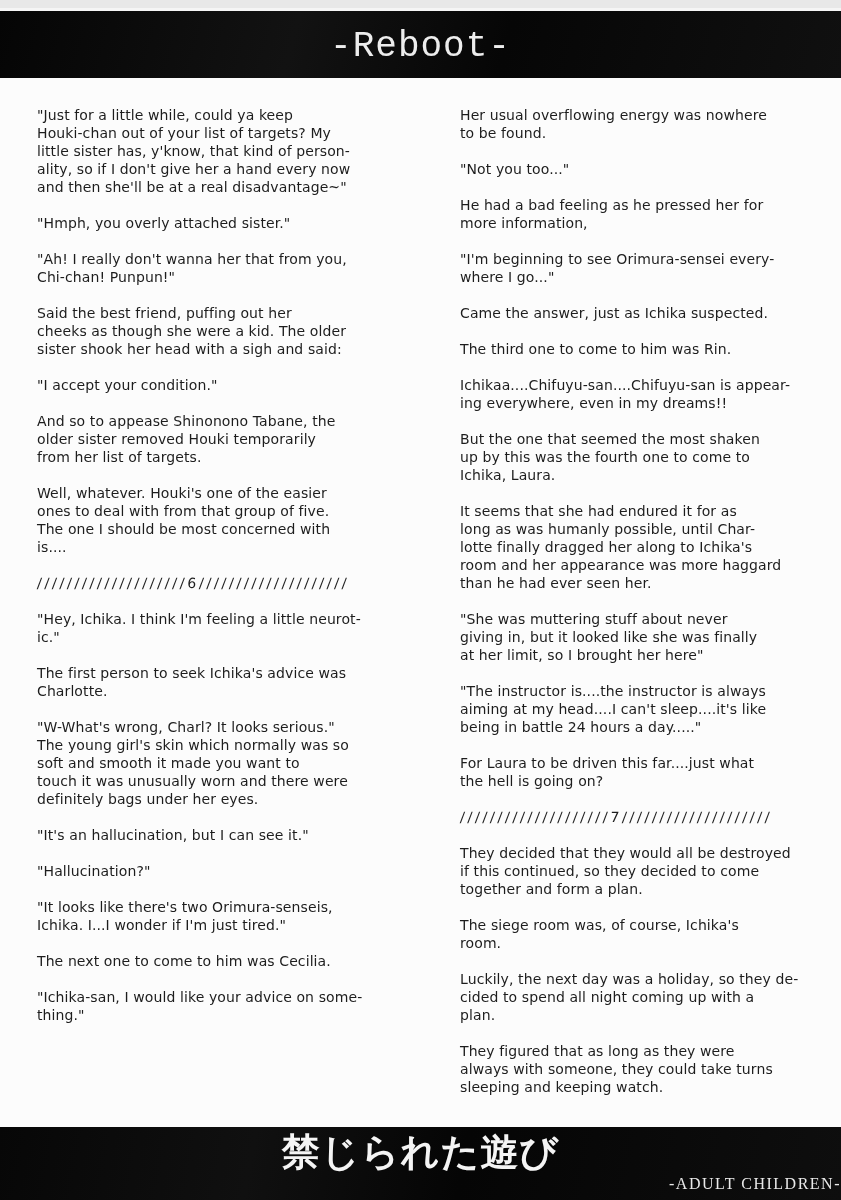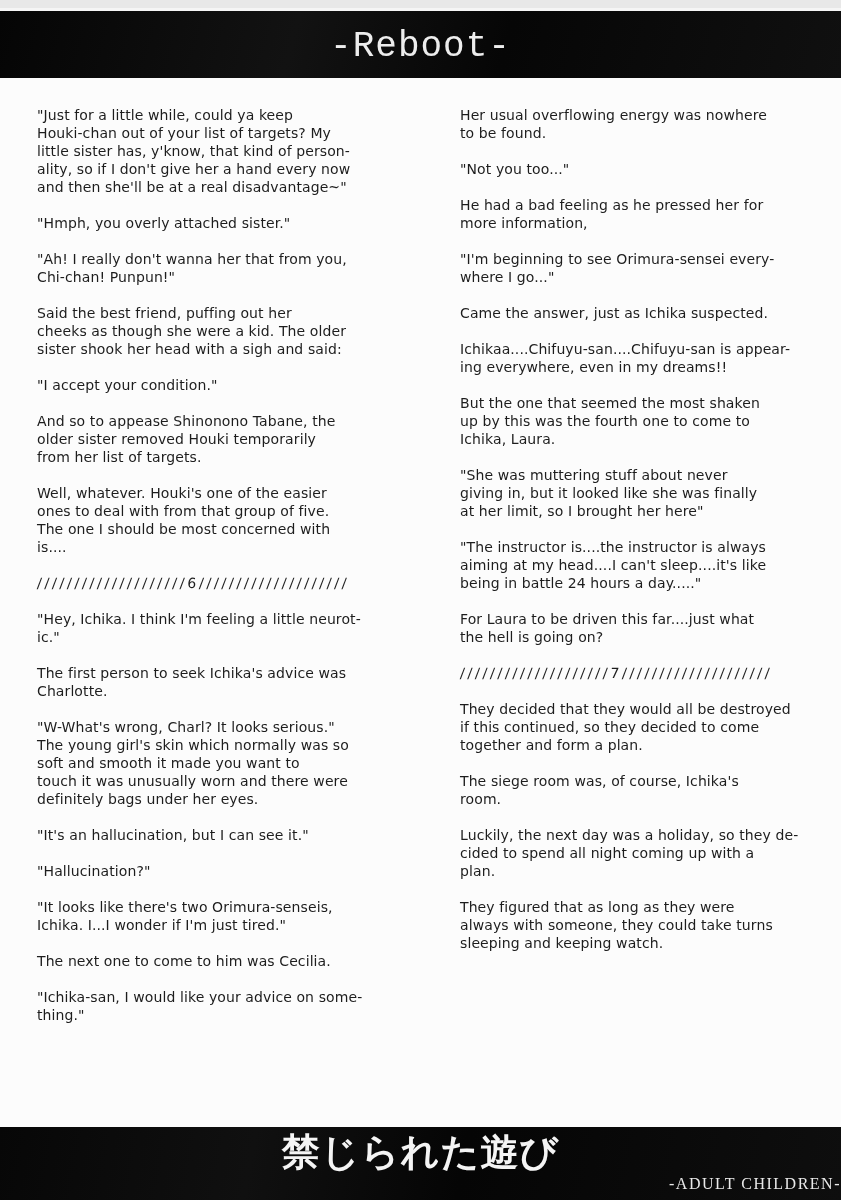--- a/index.html
+++ b/index.html
@@ -138,25 +138,31 @@
 
     <div class="col right">
       <p class="para">Her usual overflowing energy was nowhere
 to be found.</p>
       <p class="para">"Not you too..."</p>
       <p class="para">He had a bad feeling as he pressed her for
 more information,</p>
       <p class="para">"I'm beginning to see Orimura-sensei every-
 where I go..."</p>
       <p class="para">Came the answer, just as Ichika suspected.</p>
+      <p class="para">The third one to come to him was Rin.</p>
       <p class="para">Ichikaa....Chifuyu-san....Chifuyu-san is appear-
 ing everywhere, even in my dreams!!</p>
       <p class="para">But the one that seemed the most shaken
 up by this was the fourth one to come to
 Ichika, Laura.</p>
+      <p class="para">It seems that she had endured it for as
+long as was humanly possible, until Char-
+lotte finally dragged her along to Ichika's
+room and her appearance was more haggard
+than he had ever seen her.</p>
       <p class="para">"She was muttering stuff about never
 giving in, but it looked like she was finally
 at her limit, so I brought her here"</p>
       <p class="para">"The instructor is....the instructor is always
 aiming at my head....I can't sleep....it's like
 being in battle 24 hours a day....."</p>
       <p class="para">For Laura to be driven this far....just what
 the hell is going on?</p>
       <p class="para divider">////////////////////7////////////////////</p>
       <p class="para">They decided that they would all be destroyed

